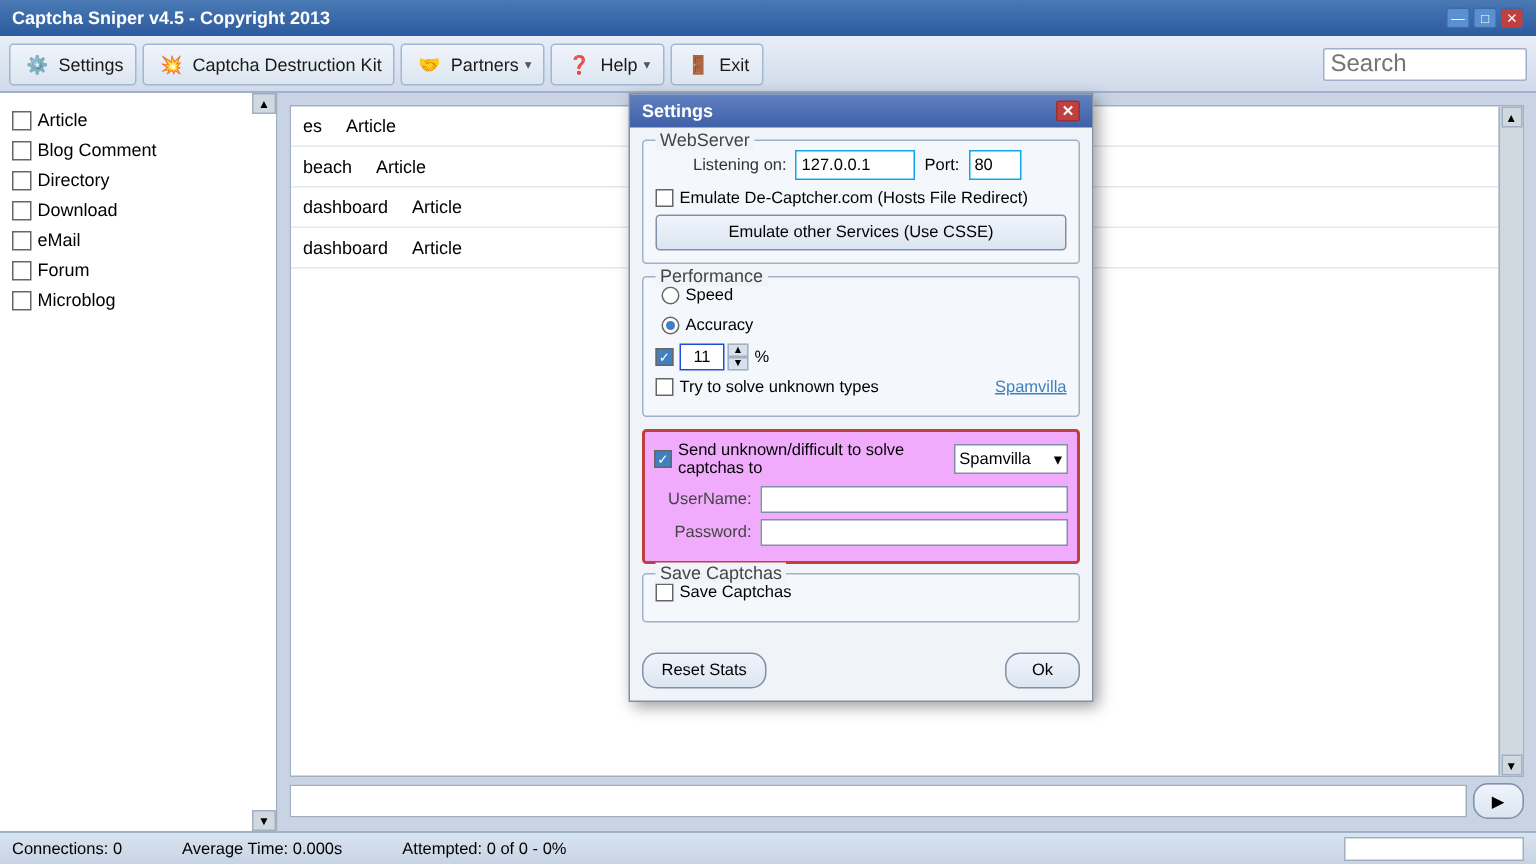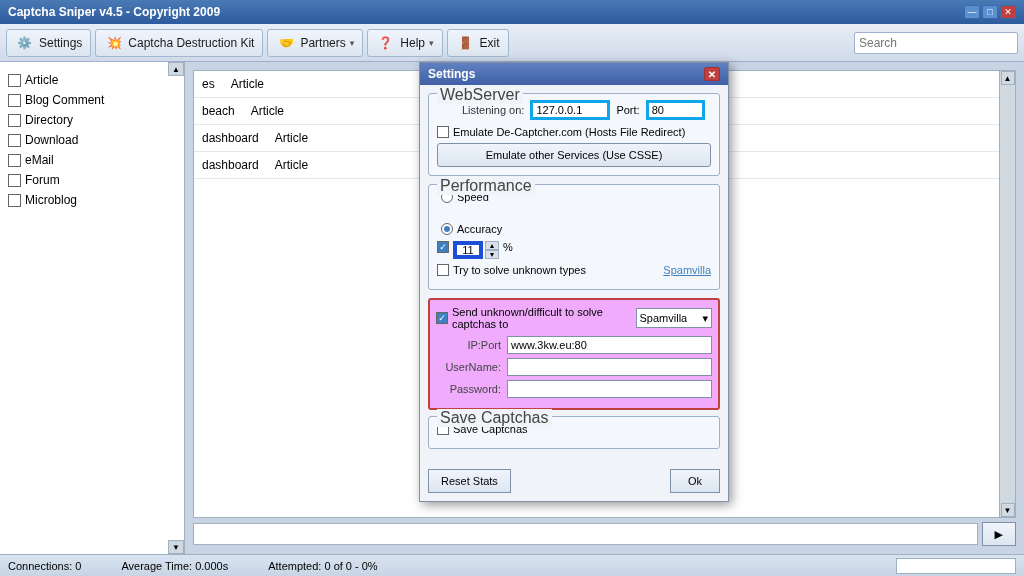--- a/index.html
+++ b/index.html
@@ -82,25 +82,25 @@
       font-size: 9px;
       color: #555;
     }
     .search-area {
       margin-left: auto;
       display: flex;
       align-items: center;
       gap: 4px;
     }
     .search-input {
-      width: 164px;
+      width: 136px;
       height: 22px;
       border: 1px solid #a0b0cc;
       padding: 2px 4px;
-      font-size: 12px;
+      font-size: 16px;
       border-radius: 2px;
     }
 
     
     .main-content {
       display: flex;
       height: calc(576px - 24px - 38px - 22px);
       background: #c8d4e4;
     }
 
@@ -216,46 +216,46 @@
       padding: 6px 8px 8px;
       position: relative;
       background: #f4f8fc;
     }
     .group-label {
       position: absolute;
       top: -8px;
       left: 8px;
       background: #f0f4f8;
       padding: 0 3px;
-      font-size: 16px;
+      font-size: 12px;
       color: #444;
     }
     .form-row {
       display: flex;
       align-items: center;
       gap: 6px;
       margin-bottom: 6px;
       padding-left: 25px;
     }
     .form-label {
       font-size: 11px;
       color: #333;
       min-width: 60px;
     }
     .text-input {
       height: 20px;
-      border: 3px solid #0ea5e9;
+      border: 1px solid #0ea5e9;
       background: white;
       padding: 1px 3px;
       font-size: 11px;
     }
     .radio-group {
       display: flex;
       flex-direction: column;
-      gap: 20px;
+      gap: 8px;
       margin-bottom: 6px;
       padding-left: 4px;
     }
     .radio-item {
       display: flex;
       align-items: center;
       gap: 4px;
       font-size: 11px;
     }
     .radio-btn {
@@ -270,21 +270,21 @@
     }
     .radio-btn.checked::after {
       content: '';
       width: 6px;
       height: 6px;
       border-radius: 50%;
       background: #4080c0;
     }
     .check-row {
       display: flex;
-      align-items: flex-start;
+      align-items: center;
       gap: 4px;
       margin-bottom: 5px;
       font-size: 11px;
     }
     .cb-small {
       width: 12px;
       height: 12px;
       border: 1px solid #666;
       background: white;
       display: flex;
@@ -301,21 +301,21 @@
       color: white;
     }
     .spinner-wrap {
       display: flex;
       align-items: center;
       gap: 2px;
     }
     .spinner-input {
       width: 30px;
       height: 18px;
-      border: 4px solid #1d4ed8;
+      border: 1px solid #1d4ed8;
       padding: 1px 2px;
       font-size: 11px;
       text-align: center;
     }
     .spinner-btns {
       display: flex;
       flex-direction: column;
     }
     .spinner-btn {
       width: 14px;
@@ -372,21 +372,21 @@
       padding: 1px 3px;
       font-size: 11px;
     }
     .btn {
       height: 24px;
       padding: 0 12px;
       border: 1px solid #8090a8;
       background: linear-gradient(to bottom, #f0f4fc, #dce6f0);
       font-size: 11px;
       cursor: pointer;
-      border-radius: 0;
+      border-radius: 10px;
     }
     .dialog-footer {
       display: flex;
       justify-content: space-between;
       padding: 4px 8px 8px;
     }
     .emulate-btn {
       height: 24px;
       padding: 0 10px;
       border: 1px solid #8090a8;
@@ -395,21 +395,21 @@
       cursor: pointer;
       border-radius: 3px;
       width: 100%;
       text-align: center;
     }
   </style>
 </head>
 <body>
 
 <div class="title-bar">
-  <span class="title-bar-text">Captcha Sniper v4.5 - Copyright 2009</span>
+  <span class="title-bar-text">Captcha Sniper v4.5 - Copyright 2013</span>
   <div class="title-bar-controls">
     <div class="title-btn">—</div>
     <div class="title-btn">□</div>
     <div class="title-btn" style="background:#c04040;">✕</div>
   </div>
 </div>
 
 <div class="menu-bar">
   <div class="menu-item">
     <div class="menu-icon">⚙️</div>
@@ -522,21 +522,21 @@
     <div class="dialog-close">✕</div>
   </div>
   <div class="dialog-body">
 
     <div class="group-box">
       <span class="group-label">WebServer</span>
       <div class="form-row">
         <span class="form-label">Listening on:</span>
         <input class="text-input" type="text" style="width: 80px;" value="127.0.0.1">
         <span style="font-size:11px;">Port:</span>
-        <input class="text-input" type="text" style="width: 59px;" value="80">
+        <input class="text-input" type="text" style="width: 35px;" value="80">
       </div>
       <div class="check-row">
         <div class="cb-small"></div>
         <span>Emulate De-Captcher.com (Hosts File Redirect)</span>
       </div>
       <button class="emulate-btn">Emulate other Services (Use CSSE)</button>
     </div>
 
     <div class="group-box">
       <span class="group-label">Performance</span>
@@ -571,24 +571,20 @@
     <div class="send-box">
       <div class="send-title-row">
         <div class="cb-small checked"></div>
         <span style="font-size:11px;">Send unknown/difficult to solve captchas to</span>
         <div class="dropdown" style="width:90px;margin-left:4px;">
           <span>Spamvilla</span>
           <span>▾</span>
         </div>
       </div>
       <div class="send-field-row">
-        <span class="send-label">IP:Port</span>
-        <input class="send-input" type="text" value="www.3kw.eu:80" style="">
-      </div>
-      <div class="send-field-row">
         <span class="send-label">UserName:</span>
         <input class="send-input" type="text" value="" style="">
       </div>
       <div class="send-field-row">
         <span class="send-label">Password:</span>
         <input class="send-input" type="password" value="" style="">
       </div>
     </div>
 
     <div class="group-box">

